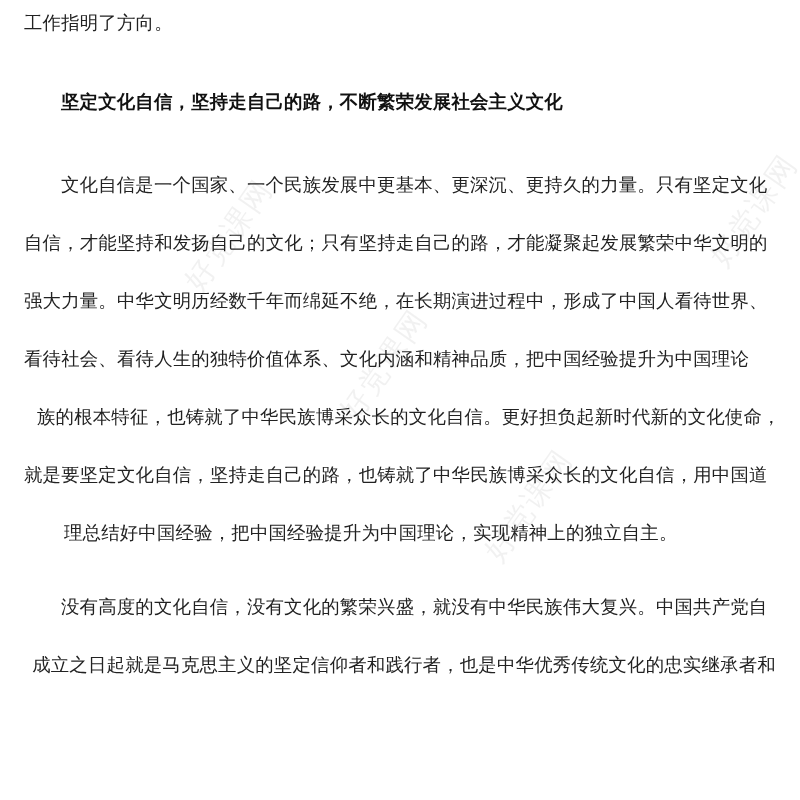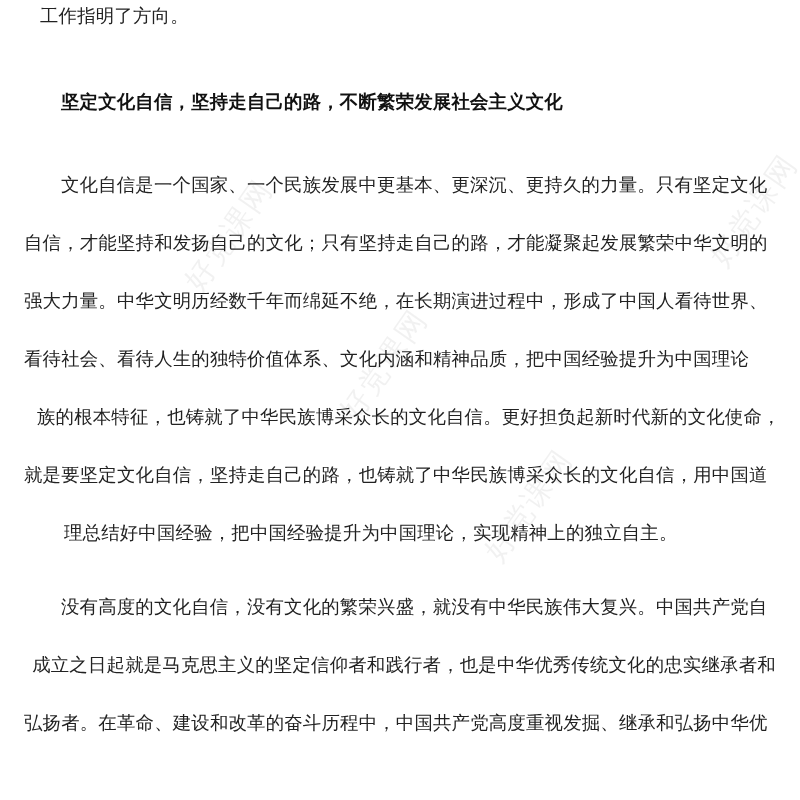--- a/index.html
+++ b/index.html
@@ -44,30 +44,29 @@
     transform-origin: center center;
     white-space: nowrap;
     pointer-events: none;
     letter-spacing: 2px;
   }
 </style>
 </head>
 <body>
 
 <div class="page">
-  <div class="line" style="top: 4px; margin-left: 16px;">工作指明了方向。</div>
+  <div class="line" style="top: 11px;">工作指明了方向。</div>
   <div class="line indent heading" style="top: 90px;">坚定文化自信，坚持走自己的路，不断繁荣发展社会主义文化</div>
   <div class="line indent" style="top: 173px;">文化自信是一个国家、一个民族发展中更基本、更深沉、更持久的力量。只有坚定文化</div>
   <div class="line" style="top: 231px;">自信，才能坚持和发扬自己的文化；只有坚持走自己的路，才能凝聚起发展繁荣中华文明的</div>
   <div class="line" style="top: 289px;">强大力量。中华文明历经数千年而绵延不绝，在长期演进过程中，形成了中国人看待世界、</div>
   <div class="line" style="top: 347px;">看待社会、看待人生的独特价值体系、文化内涵和精神品质，把中国经验提升为中国理论</div>
   <div class="line" style="top: 405px; margin-left: 13px;">族的根本特征，也铸就了中华民族博采众长的文化自信。更好担负起新时代新的文化使命，</div>
   <div class="line" style="top: 463px;">就是要坚定文化自信，坚持走自己的路，也铸就了中华民族博采众长的文化自信，用中国道</div>
   <div class="line" style="top: 521px; margin-left: 40px;">理总结好中国经验，把中国经验提升为中国理论，实现精神上的独立自主。</div>
   <div class="line indent" style="top: 595px;">没有高度的文化自信，没有文化的繁荣兴盛，就没有中华民族伟大复兴。中国共产党自</div>
   <div class="line" style="top: 653px; text-align: center;">成立之日起就是马克思主义的坚定信仰者和践行者，也是中华优秀传统文化的忠实继承者和</div>
-  <div class="line" style="top: 711px;">弘扬者。在革命、建设和改革的奋斗历程中，中国共产党高度重视发掘、继承和弘扬中华优</div>
 
   <div class="watermark" style="left: 165px; top: 215px;">好党课网</div>
   <div class="watermark" style="left: 320px; top: 345px;">好党课网</div>
   <div class="watermark" style="left: 465px; top: 485px;">好党课网</div>
   <div class="watermark" style="left: 690px; top: 190px;">好党课网</div>
 </div>
 
 </body></html>

